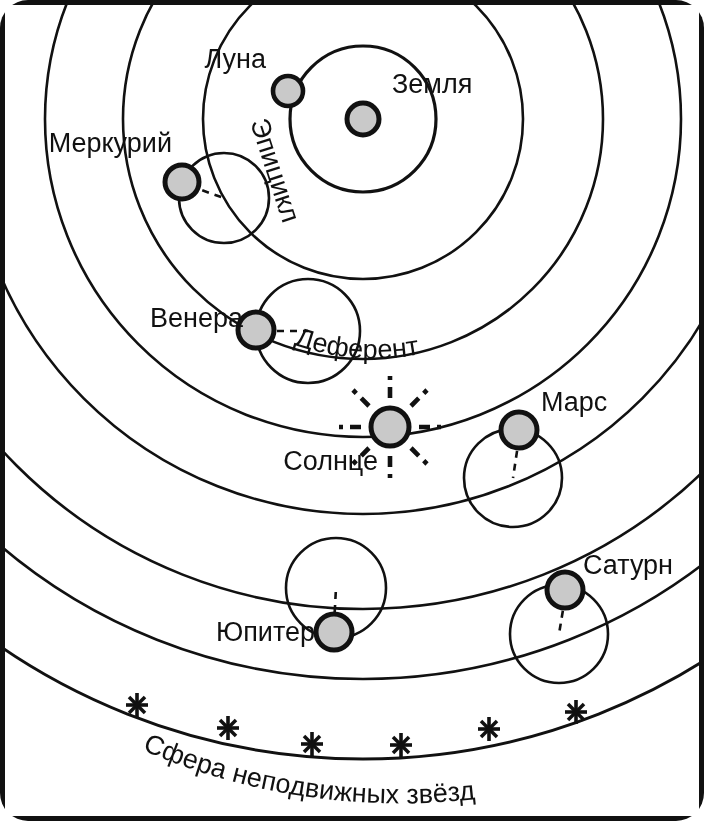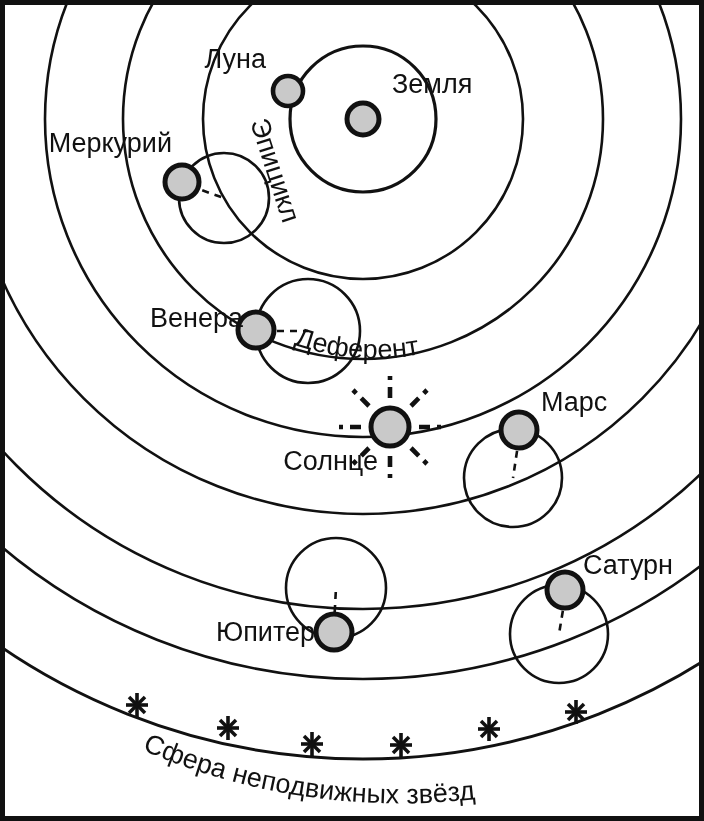--- a/index.html
+++ b/index.html
@@ -2,20 +2,21 @@
 <html><head>
 <meta charset="utf-8">
 <style>
   html,body{margin:0;padding:0;background:#ffffff;}
   body{font-family:"Liberation Sans", sans-serif;}
   #stage{
     position:relative;
     width:704px;height:821px;
     background:#ffffff;
     overflow:hidden;
+    border-radius:28px;
   }
   #frame{
     position:absolute;
     left:0;top:0;width:704px;height:821px;
     box-sizing:border-box;
     border:5px solid #111111;
     pointer-events:none;
   }
   svg#diagram{position:absolute;left:0;top:0;width:704px;height:821px;display:block;}
   .orbit{fill:none;stroke:#111111;stroke-width:2.6;}

